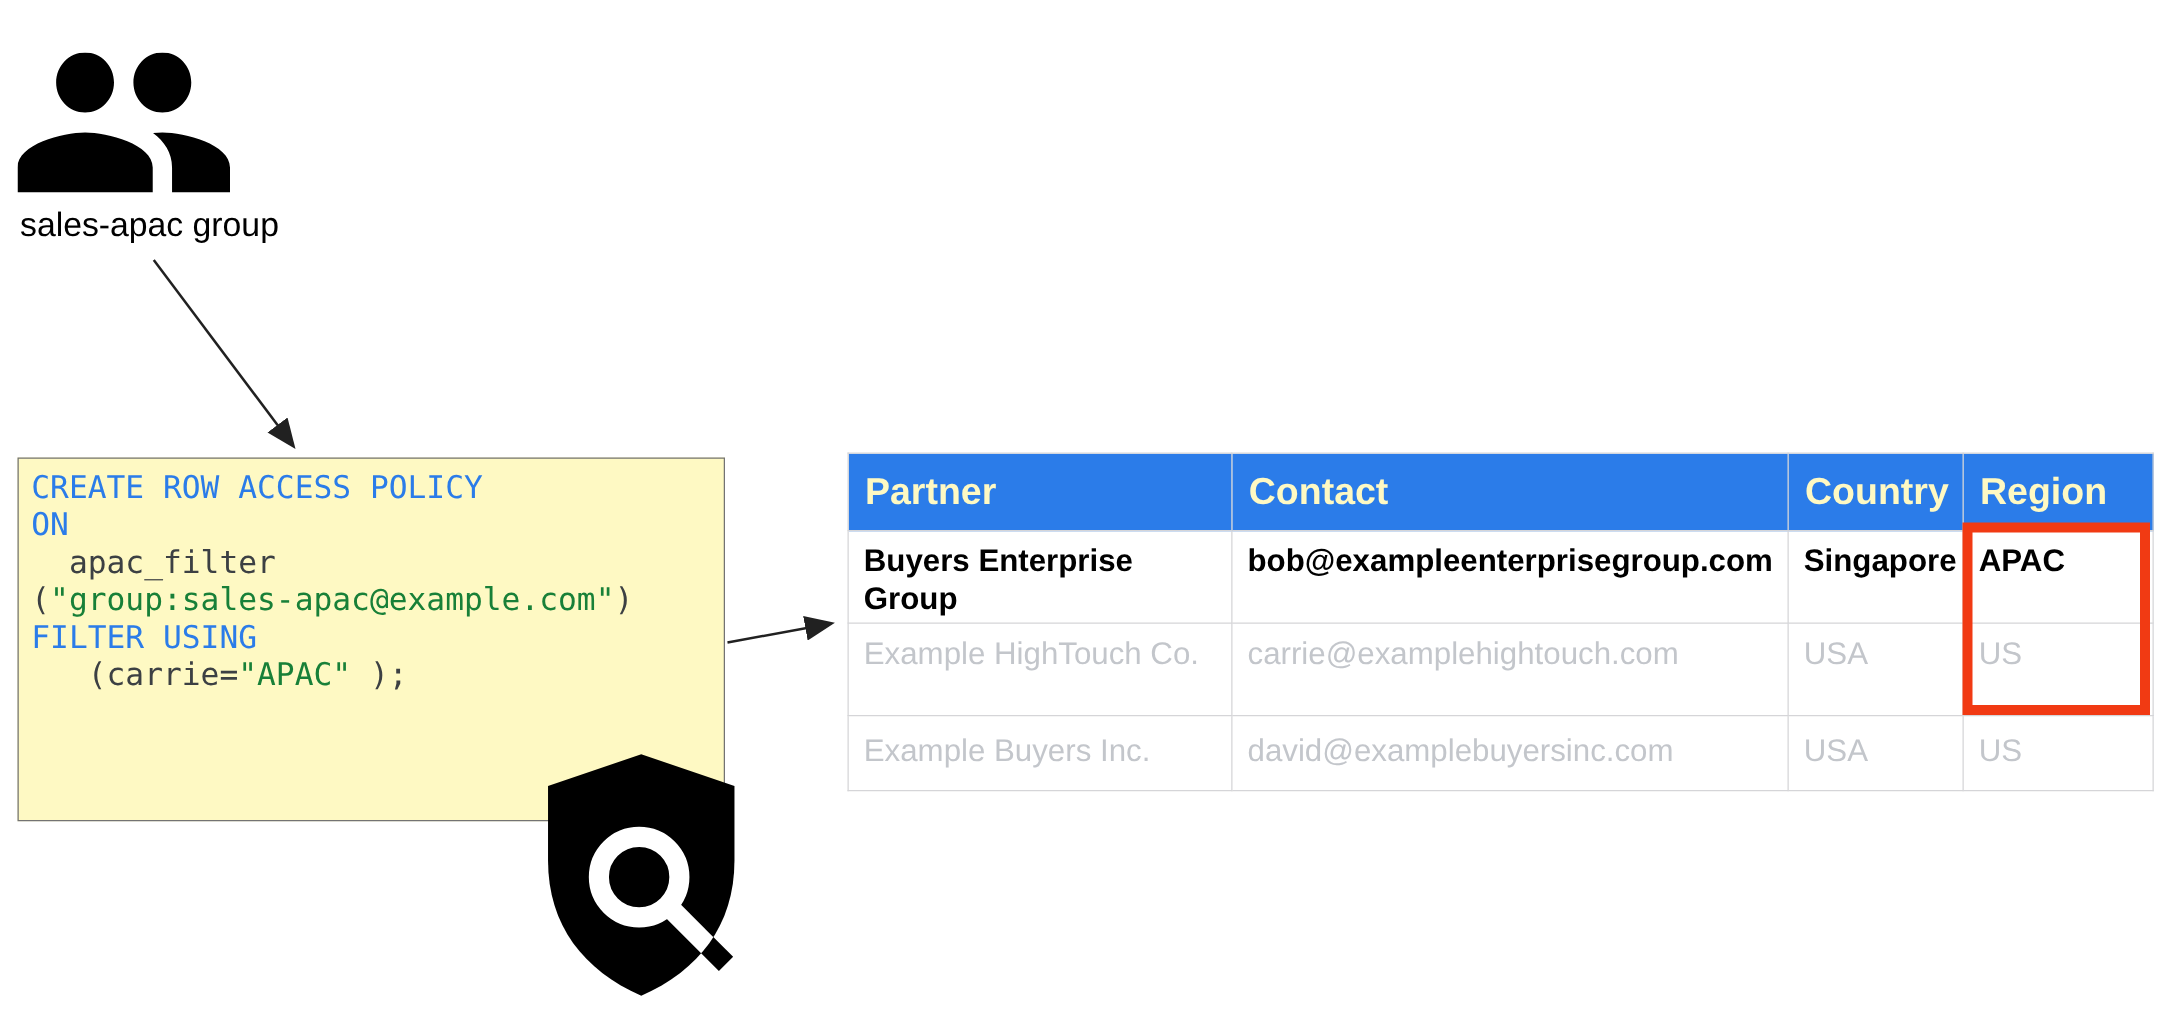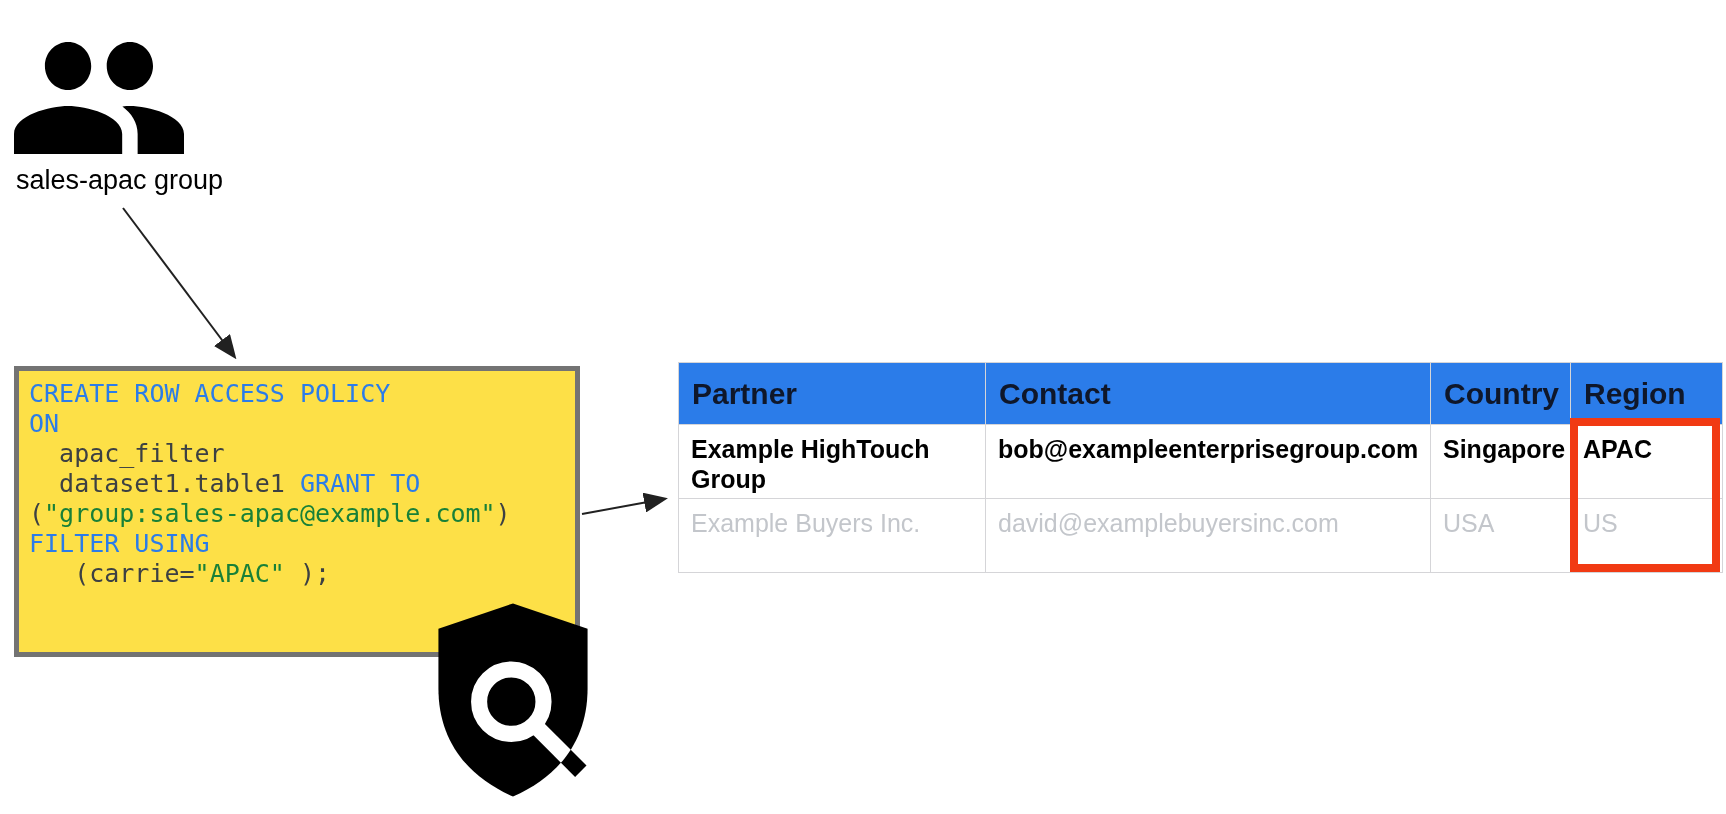--- a/index.html
+++ b/index.html
@@ -23,40 +23,40 @@
 
   
   .people{position:absolute;left:14px;top:30px;width:170px;height:112px;z-index:2;}
 
   
   .group-label{position:absolute;left:16px;top:152px;width:260px;
     font-size:27px;line-height:32px;color:#000;z-index:2;}
 
   
   .code-box{position:absolute;left:14px;top:354px;width:566px;height:291px;
-    border:5px solid #737373;background:#fde047;z-index:2;
+    border:1px solid #737373;background:#fef9c3;z-index:2;
     padding:8px 0 0 10px;}
   .code-line{font-family:"DejaVu Sans Mono",monospace;font-size:25px;
     line-height:30px;white-space:pre;}
   .tok-keyword{color:var(--keyword);}
   .tok-plain{color:var(--code-plain);}
   .tok-string{color:var(--string);}
 
   
   .shield{position:absolute;left:428px;top:588px;width:170px;height:200px;z-index:3;}
 
   
   .partners-table{position:absolute;left:678px;top:350px;width:1044px;
     border-collapse:collapse;table-layout:fixed;z-index:2;background:#fff;}
   .partners-table col.col-partner{width:307px;}
   .partners-table col.col-contact{width:445px;}
   .partners-table col.col-country{width:140px;}
   .partners-table col.col-region{width:152px;}
   .partners-table th{
-    background:var(--header-bg);color:#0f172a;font-weight:bold;font-size:30px;
+    background:var(--header-bg);color:#fef9c3;font-weight:bold;font-size:30px;
     text-align:left;vertical-align:middle;height:62px;padding:0 0 0 13px;
     border:1px solid var(--table-border);}
   .partners-table td{
     font-size:25px;line-height:30px;vertical-align:top;
     padding:9px 0 0 12px;border:1px solid var(--table-border);}
   .partners-table tr.granted td{font-weight:bold;color:var(--granted-text);}
   .partners-table tr.filtered td{font-weight:normal;color:var(--filtered-text);}
   .partners-table tbody tr:nth-child(1){height:74px;}
   .partners-table tbody tr:nth-child(2){height:74px;}
   .partners-table tbody tr:nth-child(3){height:60px;}
@@ -87,21 +87,20 @@
     <path fill="#000000" d="M16 11c1.66 0 2.99-1.34 2.99-3S17.66 5 16 5c-1.66 0-3 1.34-3 3s1.34 3 3 3zm-8 0c1.66 0 2.99-1.34 2.99-3S9.66 5 8 5C6.34 5 5 6.34 5 8s1.34 3 3 3zm0 2c-2.33 0-7 1.17-7 3.5V19h14v-2.5c0-2.33-4.67-3.5-7-3.5zm8 0c-.29 0-.62.02-.97.05 1.16.84 1.97 1.97 1.97 3.45V19h6v-2.5c0-2.33-4.67-3.5-7-3.5z"></path>
   </svg>
 
   <div class="group-label">sales-apac group</div>
 
   <div class="code-box">
     <div>
         <div class="code-line"><span class="tok-keyword">CREATE ROW ACCESS POLICY</span></div>
         <div class="code-line"><span class="tok-keyword">ON</span></div>
         <div class="code-line"><span class="tok-plain">  apac_filter</span></div>
-        <div class="code-line"><span class="tok-plain">  dataset1.table1 </span><span class="tok-keyword">GRANT TO</span></div>
         <div class="code-line"><span class="tok-plain">(</span><span class="tok-string">"group:sales-apac@example.com"</span><span class="tok-plain">)</span></div>
         <div class="code-line"><span class="tok-keyword">FILTER USING</span></div>
         <div class="code-line"><span class="tok-plain">   (carrie=</span><span class="tok-string">"APAC"</span><span class="tok-plain"> );</span></div>
       </div>
   </div>
 
   <svg class="shield" viewBox="0 0 100 118">
     <defs>
       <clipPath id="shieldClip">
         <path d="M50 2 L94 17 V52 C94 83 77 104 50 116 C23 104 6 83 6 52 V17 Z"></path>
@@ -125,24 +124,30 @@
     <thead>
       <tr>
           <th>Partner</th>
           <th>Contact</th>
           <th>Country</th>
           <th>Region</th>
         </tr>
     </thead>
     <tbody>
         <tr class="granted">
-          <td>Example HighTouch Group</td>
+          <td>Buyers Enterprise Group</td>
           <td>bob@exampleenterprisegroup.com</td>
           <td>Singapore</td>
           <td>APAC</td>
+        </tr>
+        <tr class="filtered">
+          <td>Example HighTouch Co.</td>
+          <td>carrie@examplehightouch.com</td>
+          <td>USA</td>
+          <td>US</td>
         </tr>
         <tr class="filtered">
           <td>Example Buyers Inc.</td>
           <td>david@examplebuyersinc.com</td>
           <td>USA</td>
           <td>US</td>
         </tr>
       </tbody>
   </table>
 

